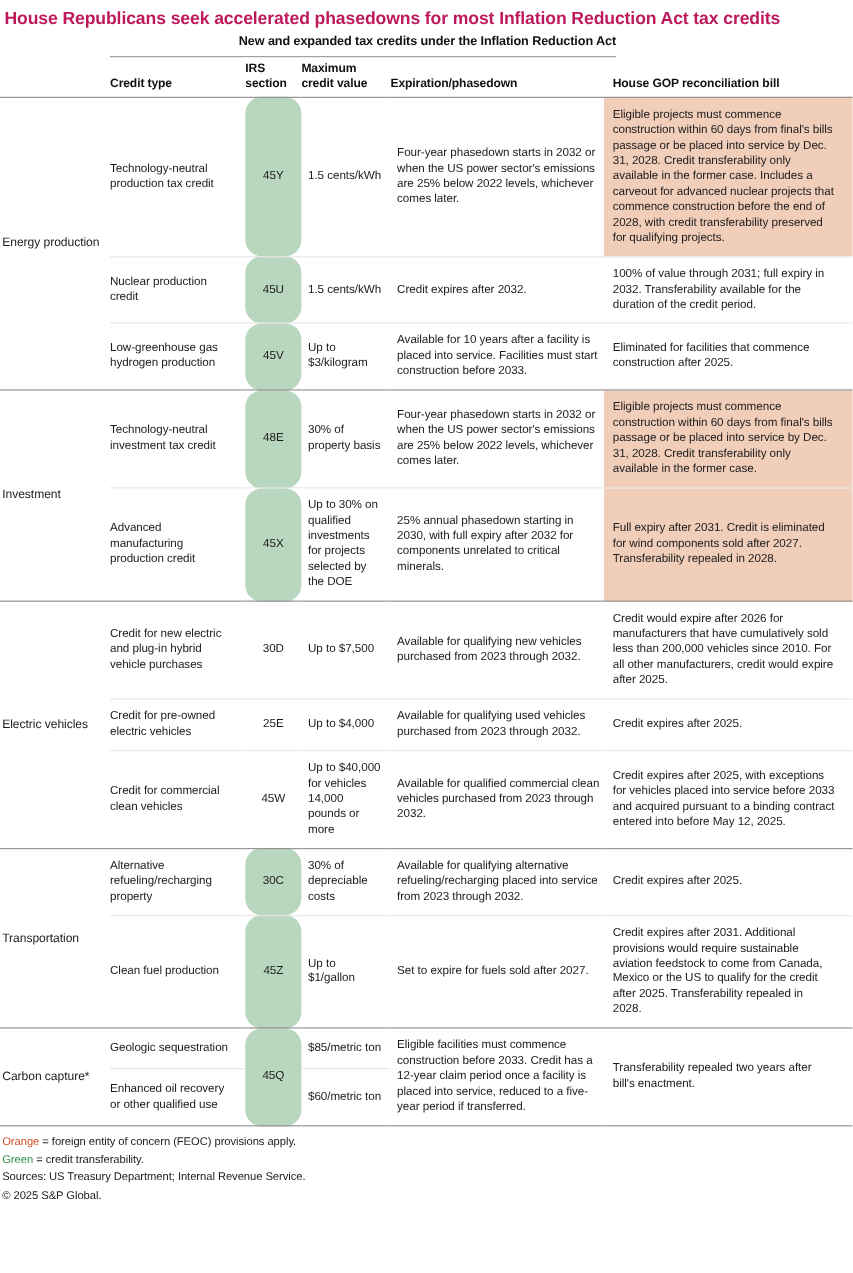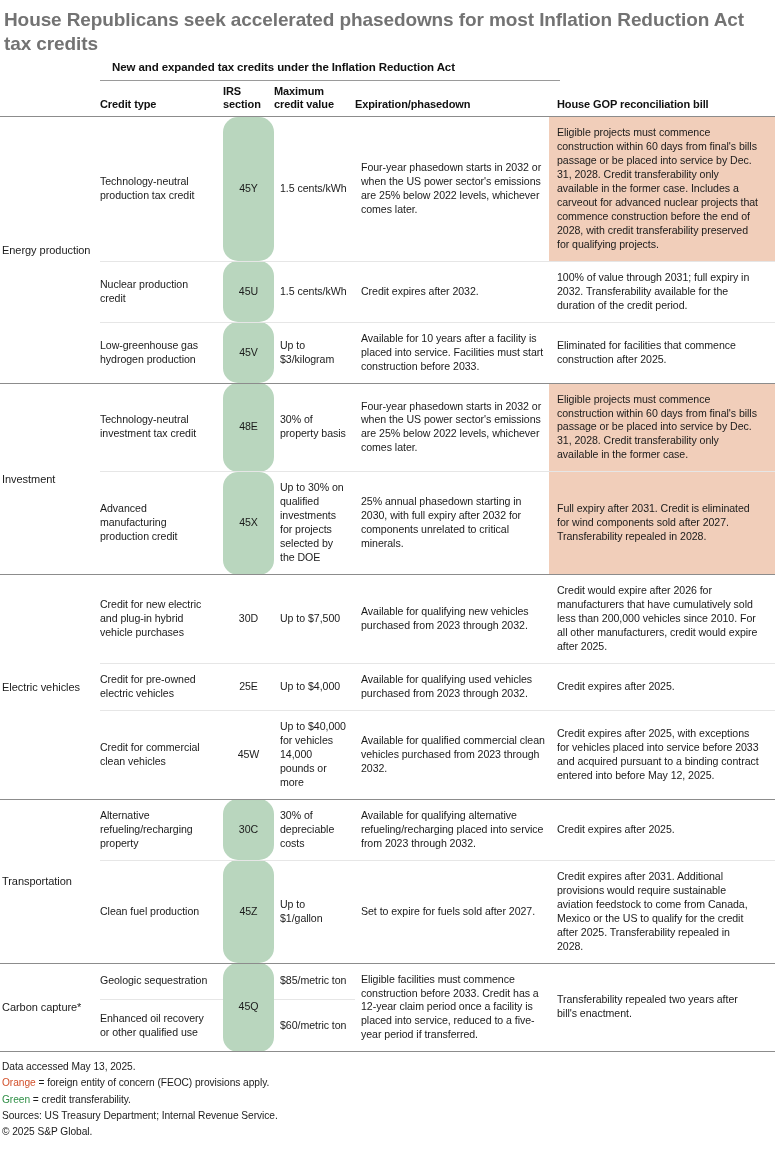--- a/index.html
+++ b/index.html
@@ -11,40 +11,40 @@
     width: 775px; height: 1157px;
     font-family: "Liberation Sans", sans-serif;
     color: #1a1a1a;
     overflow: hidden;
   }
 
   .page { width: 775px; height: 1157px; position: relative; }
 
   
   .title {
-    font-size: 19px;
+    font-size: 16px;
     font-weight: bold;
     line-height: 1.28;
     letter-spacing: -0.1px;
     padding: 8px 6px 0 4px;
-    color: #737373;
+    color: #be185d;
   }
 
   
   .subtitle-row {
     position: relative;
     height: 24px;
     margin-top: 4px;
   }
   .subtitle {
     position: absolute;
     left: 112px;
     right: 215px;
     top: 0;
-    text-align: left;
+    text-align: right;
     font-size: 11.5px;
     font-weight: bold;
     color: #111;
     letter-spacing: -0.1px;
   }
   .subtitle-rule {
     position: absolute;
     left: 100px;
     width: 460px;
     top: 19px;
@@ -251,20 +251,19 @@
           <td style="padding: 0px; height: 0px;"></td>
           <td style="padding: 0px; height: 0px;"></td>
           <td style="padding: 0px; height: 0px;"></td>
           <td style="padding: 0px; height: 0px;"></td>
           <td style="padding: 0px; height: 0px;"></td>
         </tr>
       </tbody>
   </table>
 
   <div class="notes">
-    <div>Data accessed May 13, 2025.</div>
     <div><span class="orange">Orange</span><span> = foreign entity of concern (FEOC) provisions apply.</span></div>
     <div><span class="green">Green</span><span> = credit transferability.</span></div>
     <div>Sources: US Treasury Department; Internal Revenue Service.</div>
     <div>© 2025 S&amp;P Global.</div>
   </div>
 
 </div>
 
 </body></html>

